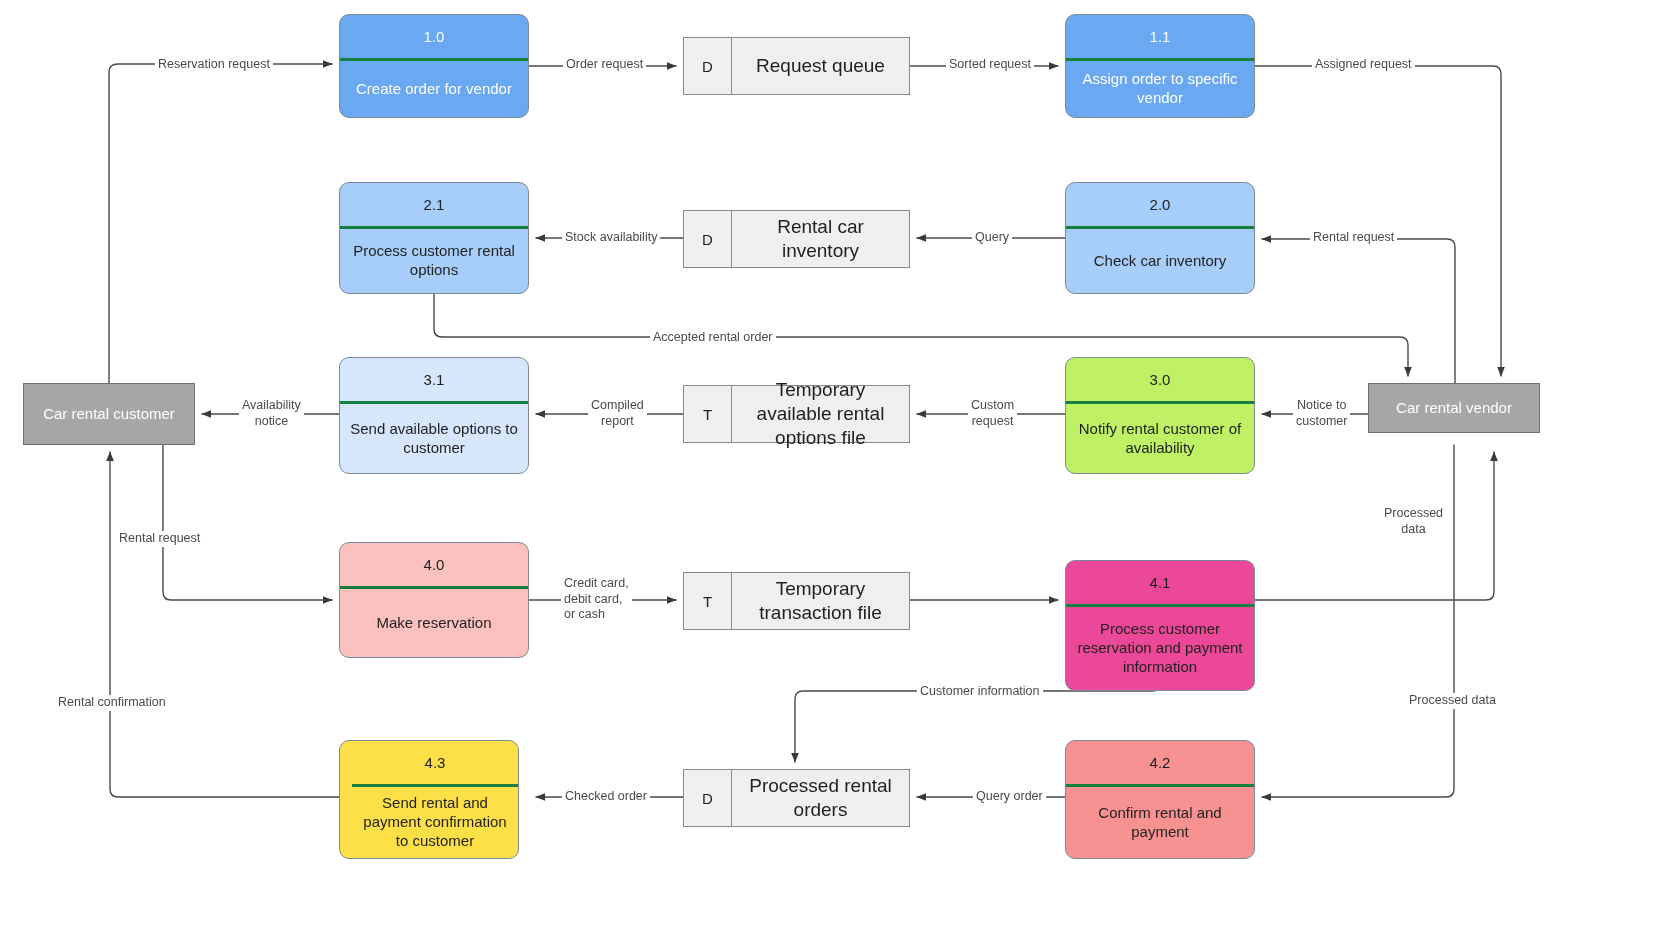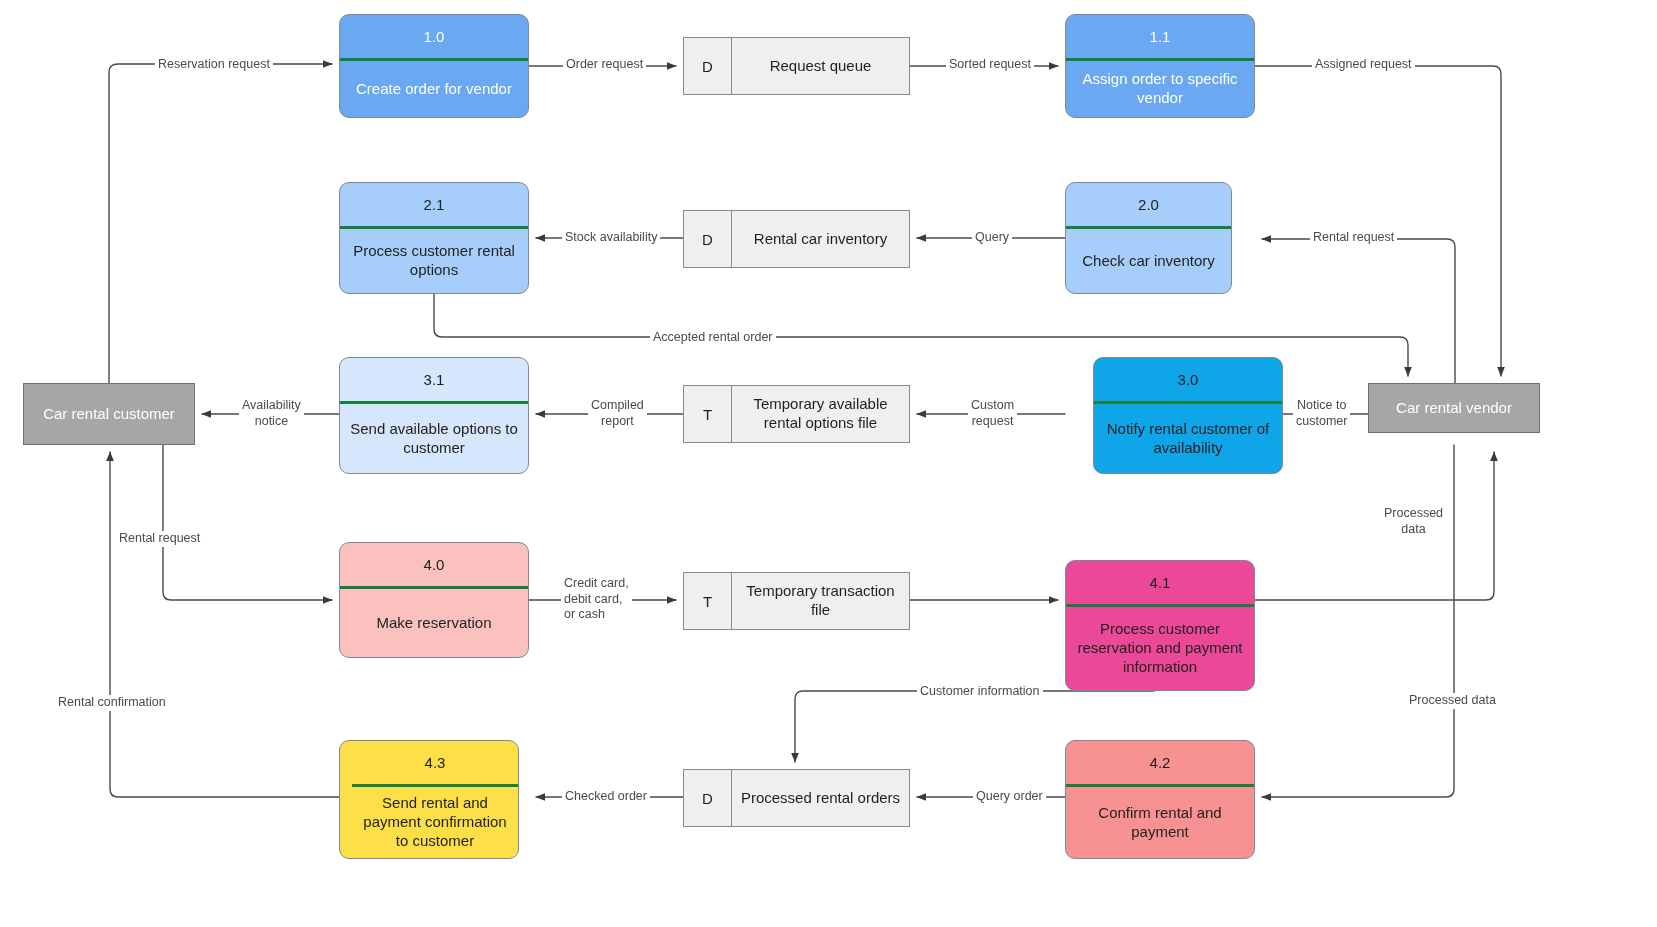--- a/index.html
+++ b/index.html
@@ -11,21 +11,21 @@
         display:flex;flex-direction:column;overflow:hidden;}
   .proc .pnum{flex:0 0 43px;display:flex;align-items:center;justify-content:center;
               font-size:15px;border-bottom:3px solid #15803d;}
   .proc .pbody{flex:1 1 auto;display:flex;align-items:center;justify-content:center;
                text-align:center;font-size:15px;line-height:1.25;padding:2px 8px;box-sizing:border-box;}
 
   .store{position:absolute;border:1px solid #8a8a8a;background:#eef0ef;box-sizing:border-box;display:flex;}
   .store .skey{flex:0 0 47px;display:flex;align-items:center;justify-content:center;
                font-size:15px;color:#1f1f1f;border-right:1px solid #8a8a8a;}
   .store .sname{flex:1 1 auto;display:flex;align-items:center;justify-content:center;text-align:center;
-                font-size:15px;color:#1f1f1f;line-height:1.25;padding:0 6px;box-sizing:border-box;}
+                font-size:19px;color:#1f1f1f;line-height:1.25;padding:0 6px;box-sizing:border-box;}
 
   .entity{position:absolute;border:1px solid #6e6e6e;background:#a6a6a6;box-sizing:border-box;
           display:flex;align-items:center;justify-content:center;text-align:center;
           color:#ffffff;font-size:15px;line-height:1.25;}
 
   .flabel{position:absolute;font-size:12.5px;color:#4a4a4a;line-height:1.25;
           background:#ffffff;padding:0 3px;white-space:pre;text-align:center;}
 </style>
 </head>
 <body>
@@ -97,30 +97,30 @@
   </div>
   <div class="proc" style="left:1065px;top:14px;width:190px;height:104px;background:#6BA8F2;color:#ffffff;">
     <div class="pnum">1.1</div>
     <div class="pbody">Assign order to specific vendor</div>
   </div>
 
   <div class="proc" style="left:339px;top:182px;width:190px;height:112px;background:#A7CDFA;color:#1f1f1f;">
     <div class="pnum">2.1</div>
     <div class="pbody">Process customer rental options</div>
   </div>
-  <div class="proc" style="left:1065px;top:182px;width:167px;height:112px;background:#A7CDFA;color:#1f1f1f;">
+  <div class="proc" style="left:1065px;top:182px;width:190px;height:112px;background:#A7CDFA;color:#1f1f1f;">
     <div class="pnum">2.0</div>
     <div class="pbody">Check car inventory</div>
   </div>
 
   <div class="proc" style="left:339px;top:357px;width:190px;height:117px;background:#D6E6FD;color:#1f1f1f;">
     <div class="pnum">3.1</div>
     <div class="pbody">Send available options to customer</div>
   </div>
-  <div class="proc" style="left:1065px;top:357px;width:190px;height:117px;background:#0ea5e9;color:#1f1f1f;margin-left:28px;">
+  <div class="proc" style="left:1065px;top:357px;width:190px;height:117px;background:#bef264;color:#1f1f1f;">
     <div class="pnum">3.0</div>
     <div class="pbody">Notify rental customer of availability</div>
   </div>
 
   <div class="proc" style="left:339px;top:542px;width:190px;height:116px;background:#FAC1BF;color:#1f1f1f;">
     <div class="pnum">4.0</div>
     <div class="pbody">Make reservation</div>
   </div>
   <div class="proc" style="left:1065px;top:560px;width:190px;height:131px;background:#ec4899;color:#1f1f1f;">
     <div class="pnum">4.1</div>

